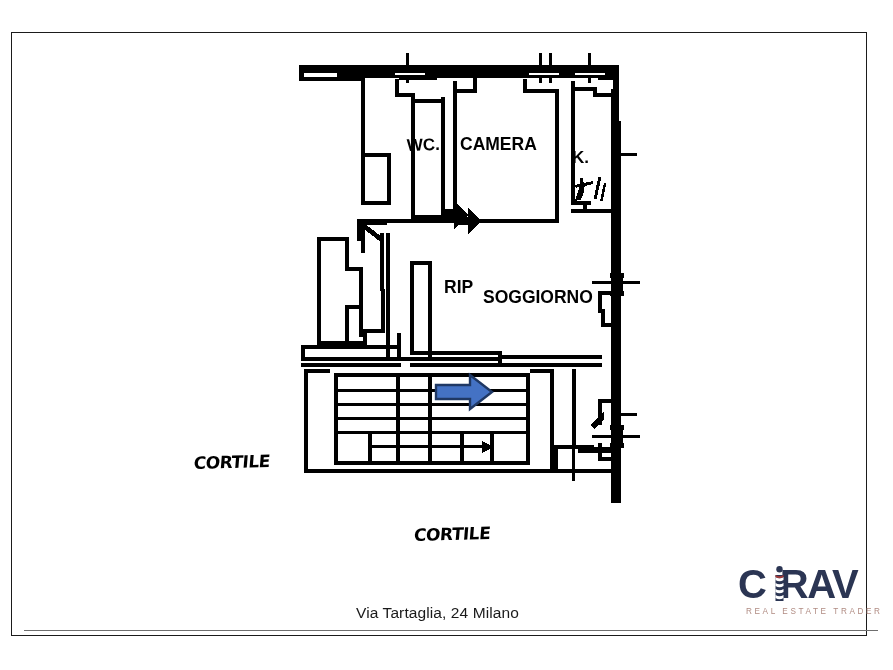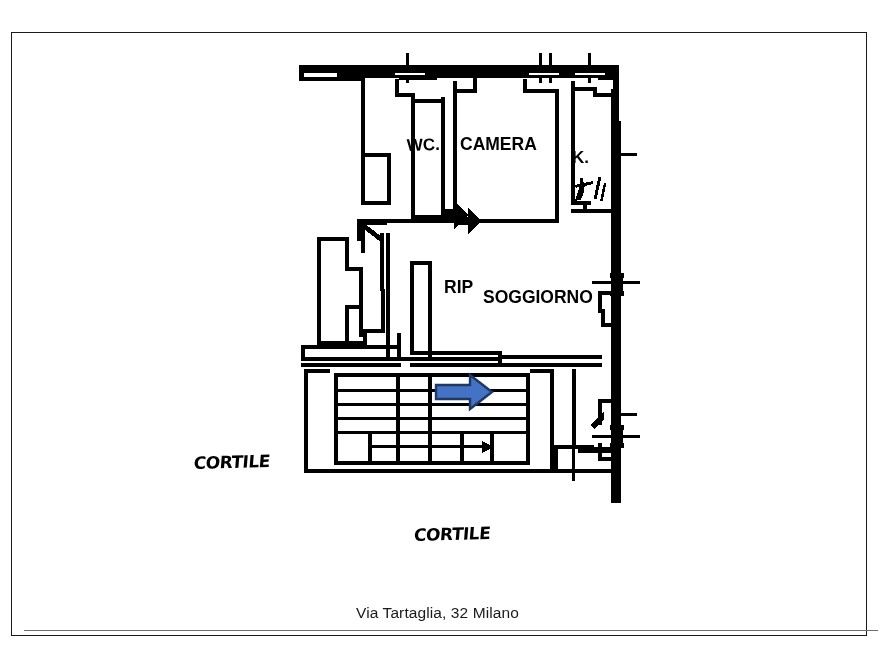--- a/index.html
+++ b/index.html
@@ -310,20 +310,39 @@
         </g>
 
         <g>
           <text x="227" y="436" font-family="'DejaVu Sans', sans-serif" font-size="17" font-weight="bold" fill="#000000" letter-spacing="-0.5" transform="skewX(-6) rotate(-1.5 227 436)">CORTILE</text>
 
           <text x="455" y="508" font-family="'DejaVu Sans', sans-serif" font-size="17" font-weight="bold" fill="#000000" letter-spacing="-0.5" transform="skewX(-6) rotate(-1.5 455 508)">CORTILE</text>
         </g>
       </svg>
     </div>
 
-    <div class="address">Via Tartaglia, 32 Milano</div>
+    <div class="address">Via Tartaglia, 24 Milano</div>
 
     <div class="divider"></div>
 
 
+    <div id="logo">
+      <div class="logo-word">
+        <span>C</span><span style="display:inline-block;width:14px"></span><span>RAV</span>
+      </div>
+
+      <svg class="logo-i" viewBox="0 0 11 37" xmlns="http://www.w3.org/2000/svg">
+        <circle cx="5.5" cy="3.2" r="3.2" fill="#2b3553"></circle>
+        <g>
+          <rect x="1.5" y="9" width="8" height="26" fill="#2b3553"></rect>
+          <path d="M1.5 11 q4 2.5 8 0 l0 3 q-4 2.5 -8 0 z" fill="#ffffff"></path>
+          <path d="M1.5 17 q4 2.5 8 0 l0 3 q-4 2.5 -8 0 z" fill="#ffffff"></path>
+          <path d="M1.5 23 q4 2.5 8 0 l0 3 q-4 2.5 -8 0 z" fill="#ffffff"></path>
+          <path d="M1.5 9 q4 2.5 8 0 l0 2 q-4 2.5 -8 0 z" fill="#a23b3b"></path>
+          <path d="M1.5 29 q4 2.5 8 0 l0 3 q-4 2.5 -8 0 z" fill="#ffffff"></path>
+        </g>
+      </svg>
+
+      <div class="logo-tagline">REAL ESTATE TRADER</div>
+    </div>
 
   </div>
 </div>
 
 </body></html>

